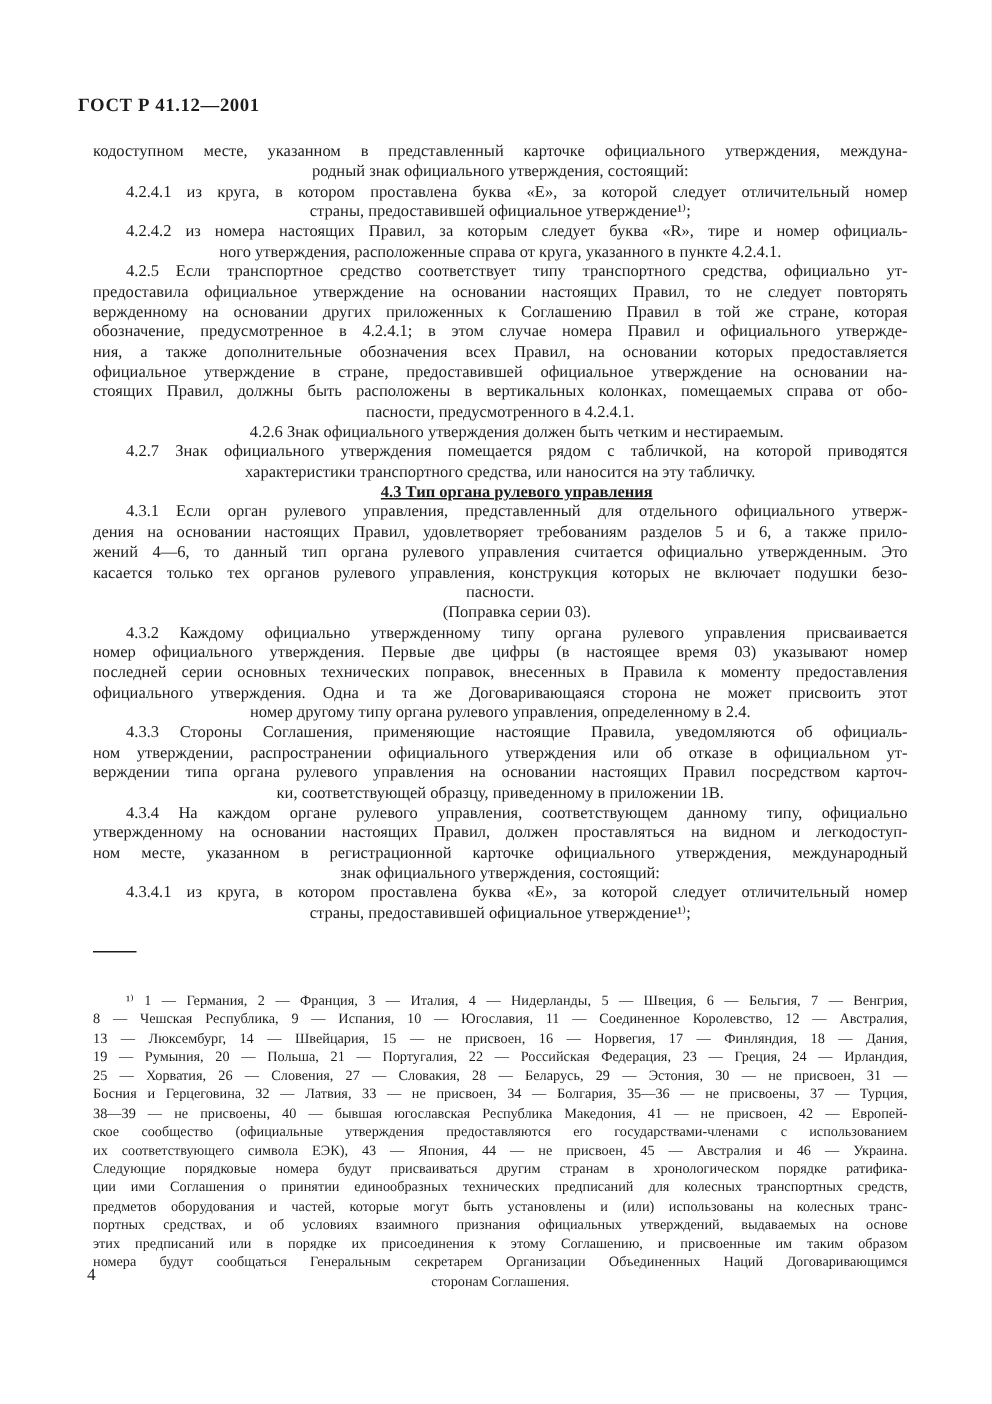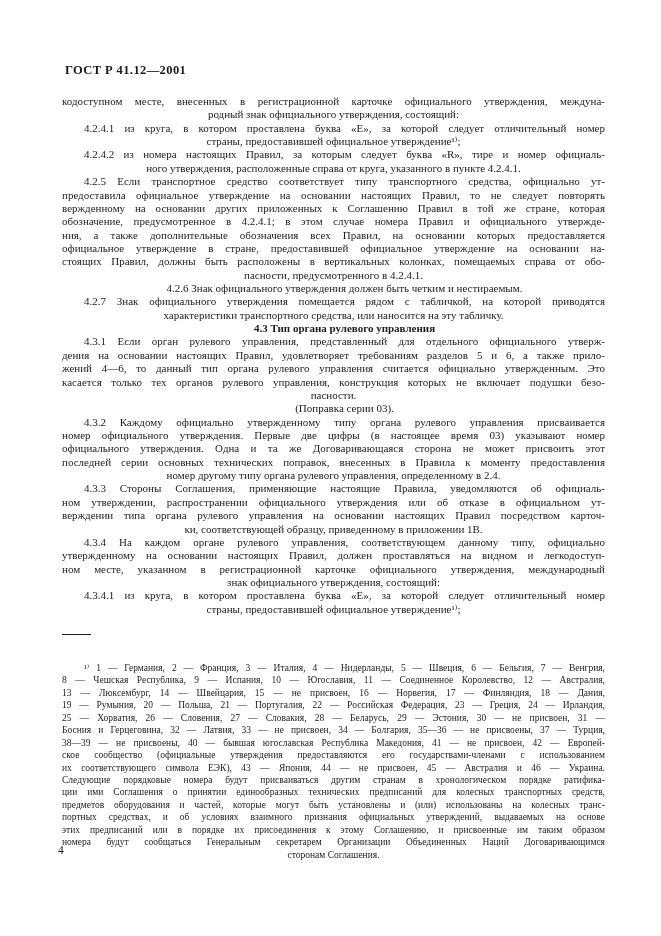--- a/index.html
+++ b/index.html
@@ -6,21 +6,21 @@
   .page{
     position:relative;
     width:661px;height:936px;
     background:#ffffff;
     font-family:"Liberation Serif","DejaVu Serif",serif;
     color:#1c1c1c;
     overflow:hidden;
     margin:0 auto;
   }
   .doc-header{
-    position:absolute;left:65px;top:63px;
+    position:absolute;left:52px;top:63px;
     font-size:12.5px;font-weight:bold;letter-spacing:.4px;
     white-space:nowrap;
   }
   .body-text{
     position:absolute;left:62px;top:95px;width:543px;
   }
   .body-text .line{
     font-size:11px;line-height:13.37px;height:13.37px;
     overflow:hidden;
   }
@@ -31,34 +31,34 @@
   .footnote-text{
     position:absolute;left:62px;top:662px;width:543px;
   }
   .footnote-text .line{
     font-size:9.5px;line-height:12.45px;height:12.45px;
     overflow:hidden;
   }
   .line.justify{text-align:justify;text-align-last:justify;}
   .line.last{text-align:center;}
   .line.indent{padding-left:22px;}
-  .line.bold{font-weight:bold;}
+  .line.bold{font-weight:bold;text-decoration:underline;}
   .page-number{
     position:absolute;left:58px;top:844px;
     font-size:11.5px;
   }
 </style>
 </head>
 <body>
 
 <div class="page">
   <div class="doc-header">ГОСТ Р 41.12—2001</div>
 
   <div class="body-text" id="body-container">
-      <div class="line justify">кодоступном месте, внесенных в регистрационной карточке официального утверждения, междуна-</div>
+      <div class="line justify">кодоступном месте, указанном в представленный карточке официального утверждения, междуна-</div>
       <div class="line last">родный знак официального утверждения, состоящий:</div>
       <div class="line justify indent">4.2.4.1 из круга, в котором проставлена буква «Е», за которой следует отличительный номер</div>
       <div class="line last">страны, предоставившей официальное утверждение¹⁾;</div>
       <div class="line justify indent">4.2.4.2 из номера настоящих Правил, за которым следует буква «R», тире и номер официаль-</div>
       <div class="line last">ного утверждения, расположенные справа от круга, указанного в пункте 4.2.4.1.</div>
       <div class="line justify indent">4.2.5 Если транспортное средство соответствует типу транспортного средства, официально ут-</div>
       <div class="line justify">предоставила официальное утверждение на основании настоящих Правил, то не следует повторять</div>
       <div class="line justify">вержденному на основании других приложенных к Соглашению Правил в той же стране, которая</div>
       <div class="line justify">обозначение, предусмотренное в 4.2.4.1; в этом случае номера Правил и официального утвержде-</div>
       <div class="line justify">ния, а также дополнительные обозначения всех Правил, на основании которых предоставляется</div>
@@ -70,22 +70,22 @@
       <div class="line last">характеристики транспортного средства, или наносится на эту табличку.</div>
       <div class="line last indent bold">4.3 Тип органа рулевого управления</div>
       <div class="line justify indent">4.3.1 Если орган рулевого управления, представленный для отдельного официального утверж-</div>
       <div class="line justify">дения на основании настоящих Правил, удовлетворяет требованиям разделов 5 и 6, а также прило-</div>
       <div class="line justify">жений 4—6, то данный тип органа рулевого управления считается официально утвержденным. Это</div>
       <div class="line justify">касается только тех органов рулевого управления, конструкция которых не включает подушки безо-</div>
       <div class="line last">пасности.</div>
       <div class="line last indent">(Поправка серии 03).</div>
       <div class="line justify indent">4.3.2 Каждому официально утвержденному типу органа рулевого управления присваивается</div>
       <div class="line justify">номер официального утверждения. Первые две цифры (в настоящее время 03) указывают номер</div>
+      <div class="line justify">последней серии основных технических поправок, внесенных в Правила к моменту предоставления</div>
       <div class="line justify">официального утверждения. Одна и та же Договаривающаяся сторона не может присвоить этот</div>
-      <div class="line justify">последней серии основных технических поправок, внесенных в Правила к моменту предоставления</div>
       <div class="line last">номер другому типу органа рулевого управления, определенному в 2.4.</div>
       <div class="line justify indent">4.3.3 Стороны Соглашения, применяющие настоящие Правила, уведомляются об официаль-</div>
       <div class="line justify">ном утверждении, распространении официального утверждения или об отказе в официальном ут-</div>
       <div class="line justify">верждении типа органа рулевого управления на основании настоящих Правил посредством карточ-</div>
       <div class="line last">ки, соответствующей образцу, приведенному в приложении 1В.</div>
       <div class="line justify indent">4.3.4 На каждом органе рулевого управления, соответствующем данному типу, официально</div>
       <div class="line justify">утвержденному на основании настоящих Правил, должен проставляться на видном и легкодоступ-</div>
       <div class="line justify">ном месте, указанном в регистрационной карточке официального утверждения, международный</div>
       <div class="line last">знак официального утверждения, состоящий:</div>
       <div class="line justify indent">4.3.4.1 из круга, в котором проставлена буква «Е», за которой следует отличительный номер</div>

